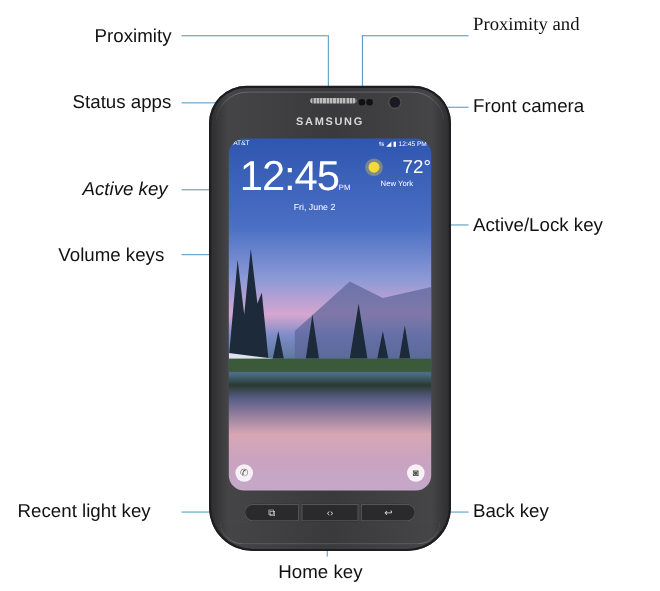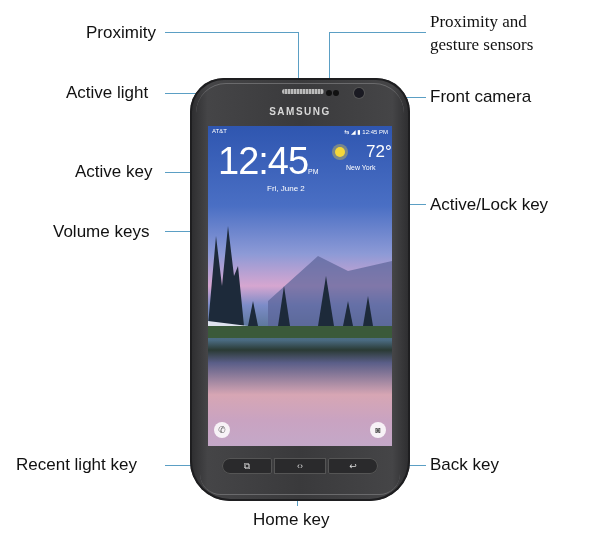--- a/index.html
+++ b/index.html
@@ -10,21 +10,21 @@
   .phone { position:absolute; left:190px; top:78px; width:220px; height:423px;
            background:linear-gradient(90deg,#2c2c2e 0%,#454547 8%,#3a3a3c 50%,#454547 92%,#2c2c2e 100%);
            border-radius:34px 34px 40px 40px; box-shadow:0 0 0 2px #1e1e20 inset; }
   .phone-top-rim { position:absolute; left:6px; right:6px; top:5px; height:30px; border-radius:30px 30px 0 0;
            border-top:1px solid #6a6a6c; }
   .earpiece { position:absolute; left:92px; top:11px; width:42px; height:5px; background:repeating-linear-gradient(90deg,#bbb 0 2px,#777 2px 3px); border-radius:3px; }
   .sensor { position:absolute; top:12px; width:6px; height:6px; border-radius:50%; background:#111; }
   .camera { position:absolute; left:164px; top:10px; width:10px; height:10px; border-radius:50%; background:#1a1a22; box-shadow:0 0 0 1px #555; }
   .brand { position:absolute; left:0; right:0; top:28px; text-align:center; color:#d8d8d8; font-size:10px; font-weight:bold; letter-spacing:1.5px; }
   .screen { position:absolute; left:18px; top:48px; width:184px; height:320px; overflow:hidden;
-            background:linear-gradient(180deg,#2f56b0 0%,#4a6fc4 25%,#8d9ad6 40%,#d6a6d0 50%,#7c8cc8 56%,#4a6a80 67%,#2a3a34 70%,#5a5e88 74%,#d7a6b4 84%,#c9a3c1 92%,#c4a8c8 100%); }
+            background:linear-gradient(180deg,#2f56b0 0%,#4a6fc4 25%,#8d9ad6 40%,#d6a6d0 50%,#7c8cc8 56%,#4a6a80 67%,#2a3a34 70%,#5a5e88 74%,#d7a6b4 84%,#c9a3c1 92%,#c4a8c8 100%);border-radius:14px; }
   .sb { position:absolute; left:0; right:0; top:2px; height:10px; font-size:6px; color:#fff; }
   .sb .carrier { position:absolute; left:4px; top:0; }
   .sb .right { position:absolute; right:4px; top:0; }
   .clock { position:absolute; left:10px; top:14px; color:#fff; font-size:38px; font-weight:300; letter-spacing:-1px; }
   .ampm { position:absolute; left:100px; top:42px; color:#fff; font-size:7px; }
   .date { position:absolute; left:12px; top:58px; color:#fff; font-size:8px;padding-left:47px; }
   .sun { position:absolute; left:127px; top:21px; width:10px; height:10px; border-radius:50%; background:#f5d83a; box-shadow:0 0 0 3px rgba(245,216,58,0.35); }
   .temp { position:absolute; left:158px; top:16px; color:#fff; font-size:17px; }
   .city { position:absolute; left:138px; top:38px; color:#fff; font-size:7px; }
   .trees { position:absolute; left:0; top:100px; width:184px; height:125px; }
@@ -34,27 +34,26 @@
   .key.recent { left:0; width:50px; border-radius:8px 2px 2px 8px; }
   .key.home { left:52px; width:52px; }
   .key.back { left:106px; width:50px; border-radius:2px 8px 8px 2px; }
   .side-key { position:absolute; width:3px; background:#2a2a2a; }
   .bottom-rim { position:absolute; left:10px; right:10px; bottom:6px; height:20px; border-bottom:1px solid #6a6a6c; border-radius:0 0 30px 30px; }
 </style>
 </head>
 <body>
 
 <div class="label" style="left:86px;top:23px;">Proximity</div>
-<div class="label" style="left:66px;top:83px;">Active light</div>
+<div class="label" style="left:66px;top:83px;">Status apps</div>
 <div class="label" style="left:430px;top:12px;font-family:Liberation Serif, serif;">
   <div>Proximity and</div>
-  <div style="margin-top:3px;">gesture sensors</div>
 </div>
 <div class="label" style="left:430px;top:87px;">Front camera</div>
-<div class="label" style="left:75px;top:162px;">Active key</div>
+<div class="label" style="left:75px;top:162px;font-style:italic;">Active key</div>
 <div class="label" style="left:53px;top:222px;">Volume keys</div>
 <div class="label" style="left:430px;top:195px;">Active/Lock key</div>
 <div class="label" style="left:16px;top:455px;">Recent light key</div>
 <div class="label" style="left:430px;top:455px;">Back key</div>
 <div class="label" style="left:253px;top:510px;">Home key</div>
 
 <div class="line" style="left:165px;top:32px;width:133px;height:1px;"></div>
 <div class="line" style="left:298px;top:32px;width:1px;height:64px;"></div>
 <div class="line" style="left:165px;top:93px;width:50px;height:1px;"></div>
 <div class="line" style="left:329px;top:32px;width:97px;height:1px;"></div>

